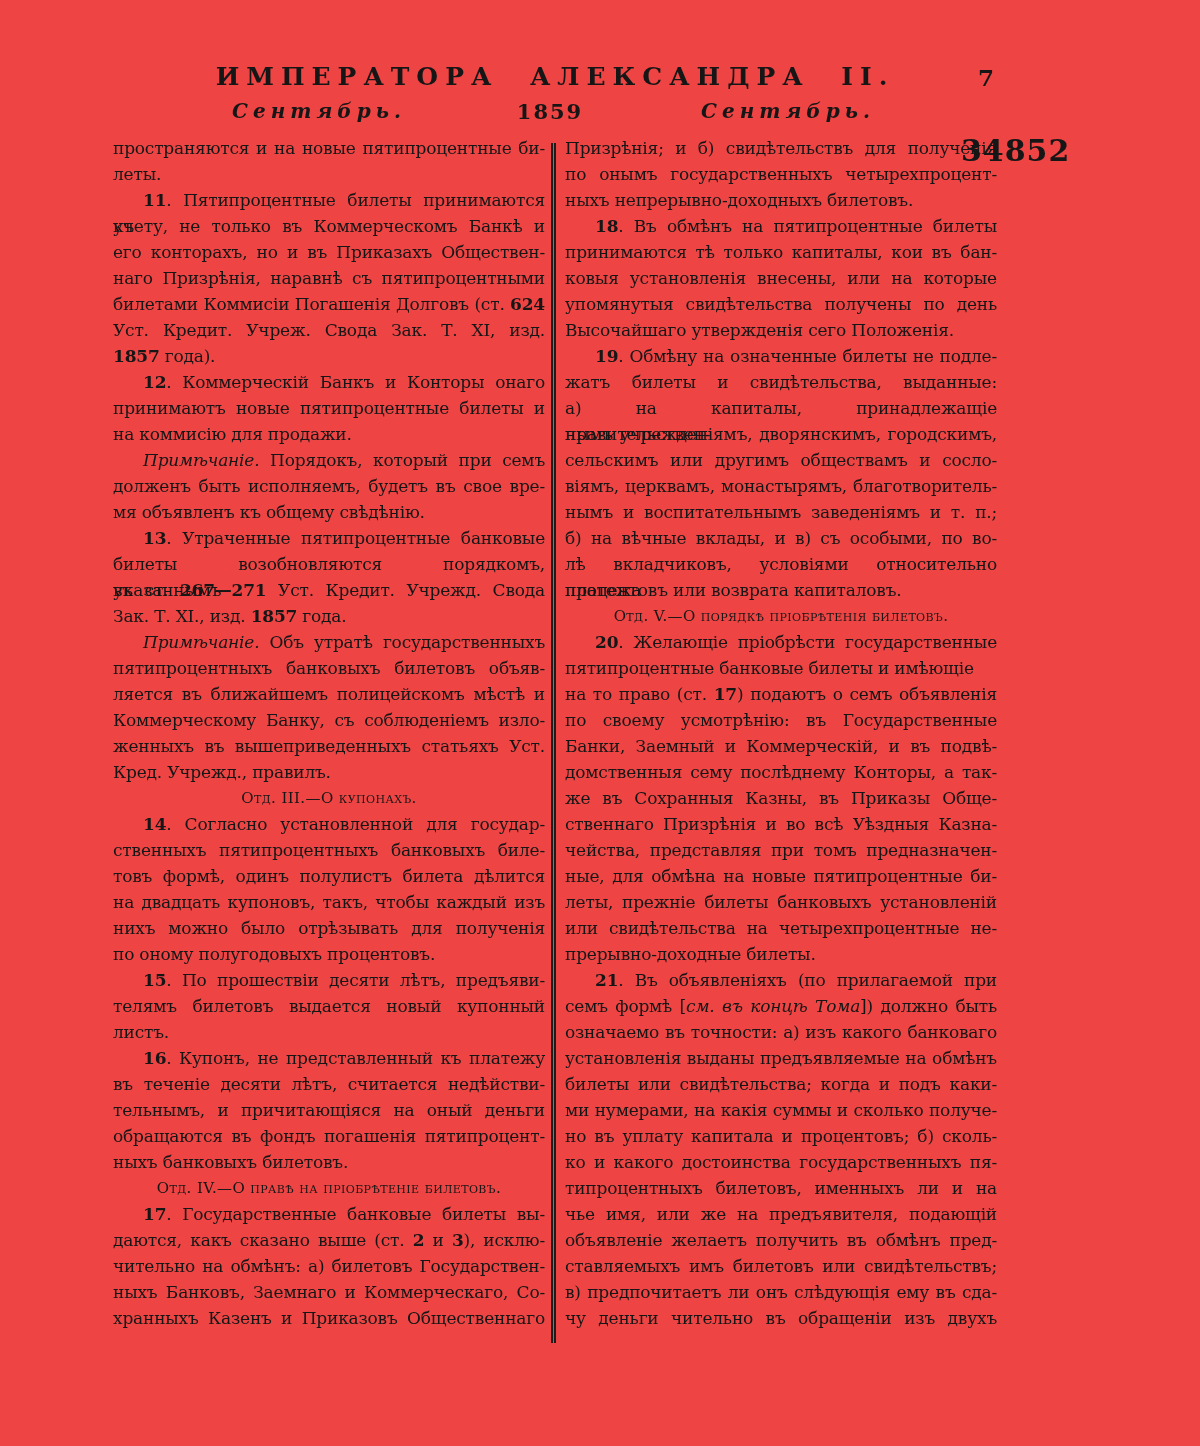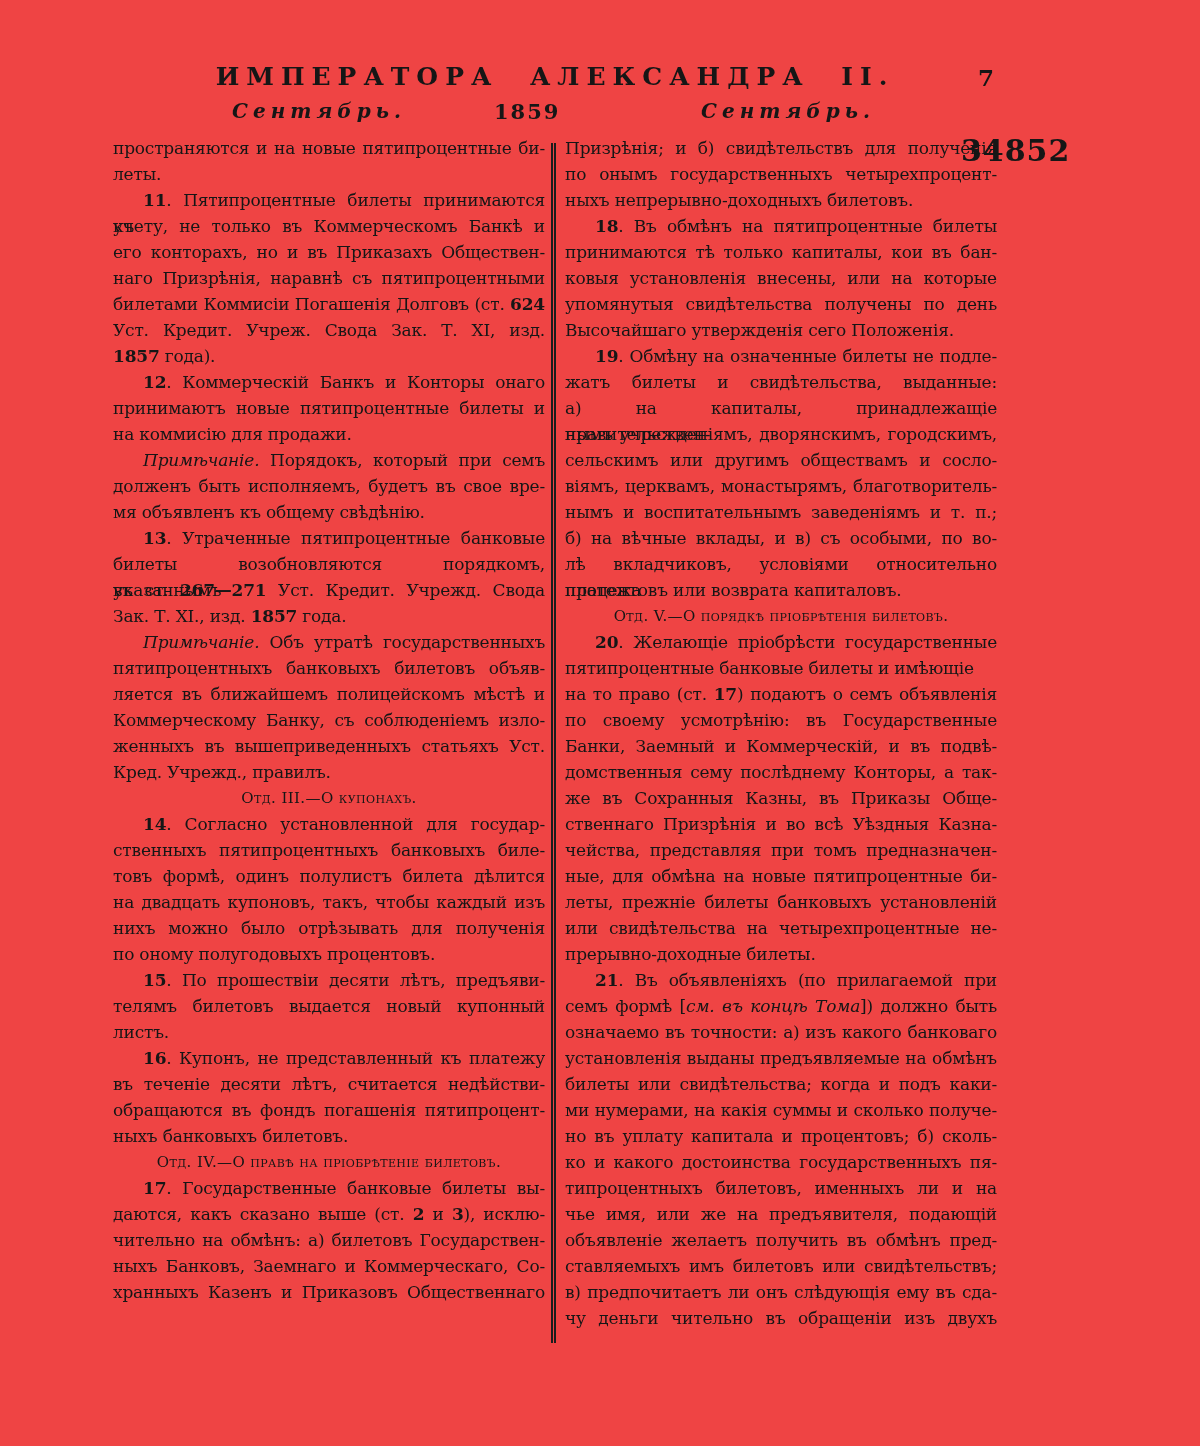--- a/index.html
+++ b/index.html
@@ -22,21 +22,21 @@
     position:absolute;left:960px;top:64px;width:52px;
     text-align:center;font-size:23px;font-weight:bold;
   }
   .month-left{
     position:absolute;left:232px;top:99px;width:158px;
     text-align:center;font-style:italic;font-weight:bold;
     font-size:20px;letter-spacing:5px;white-space:nowrap;
   }
   .year{
     position:absolute;left:494px;top:99px;width:112px;
-    font-weight:bold;font-size:21px;letter-spacing:2px;
+    text-align:center;font-weight:bold;font-size:21px;letter-spacing:2px;
   }
   .month-right{
     position:absolute;left:698px;top:99px;width:180px;
     text-align:center;font-style:italic;font-weight:bold;
     font-size:20px;letter-spacing:5px;white-space:nowrap;
   }
   .act-number{
     position:absolute;left:961px;top:133px;
     font-size:30px;font-weight:bold;letter-spacing:1px;
   }
@@ -106,20 +106,21 @@
       <div class="line"><span>ственныхъ пятипроцентныхъ банковыхъ биле-</span></div>
       <div class="line"><span>товъ формѣ, одинъ полулистъ билета дѣлится</span></div>
       <div class="line"><span>на двадцать купоновъ, такъ, чтобы каждый изъ</span></div>
       <div class="line"><span>нихъ можно было отрѣзывать для полученія</span></div>
       <div class="line f-e"><span>по оному полугодовыхъ процентовъ.</span></div>
       <div class="line f-i"><span><b>15</b>. По прошествіи десяти лѣтъ, предъяви-</span></div>
       <div class="line"><span>телямъ билетовъ выдается новый купонный</span></div>
       <div class="line f-e"><span>листъ.</span></div>
       <div class="line f-i"><span><b>16</b>. Купонъ, не представленный къ платежу</span></div>
       <div class="line"><span>въ теченіе десяти лѣтъ, считается недѣйстви-</span></div>
+      <div class="line"><span>тельнымъ, и причитающіяся на оный деньги</span></div>
       <div class="line"><span>обращаются въ фондъ погашенія пятипроцент-</span></div>
       <div class="line f-e"><span>ныхъ банковыхъ билетовъ.</span></div>
       <div class="line f-c"><span>Отд. IV.—О правѣ на пріобрѣтеніе билетовъ.</span></div>
       <div class="line f-i"><span><b>17</b>. Государственные банковые билеты вы-</span></div>
       <div class="line"><span>даются, какъ сказано выше (ст. <b>2</b> и <b>3</b>), исклю-</span></div>
       <div class="line"><span>чительно на обмѣнъ: а) билетовъ Государствен-</span></div>
       <div class="line"><span>ныхъ Банковъ, Заемнаго и Коммерческаго, Со-</span></div>
       <div class="line"><span>хранныхъ Казенъ и Приказовъ Общественнаго</span></div>
     </div>
   <div class="col col-right">

